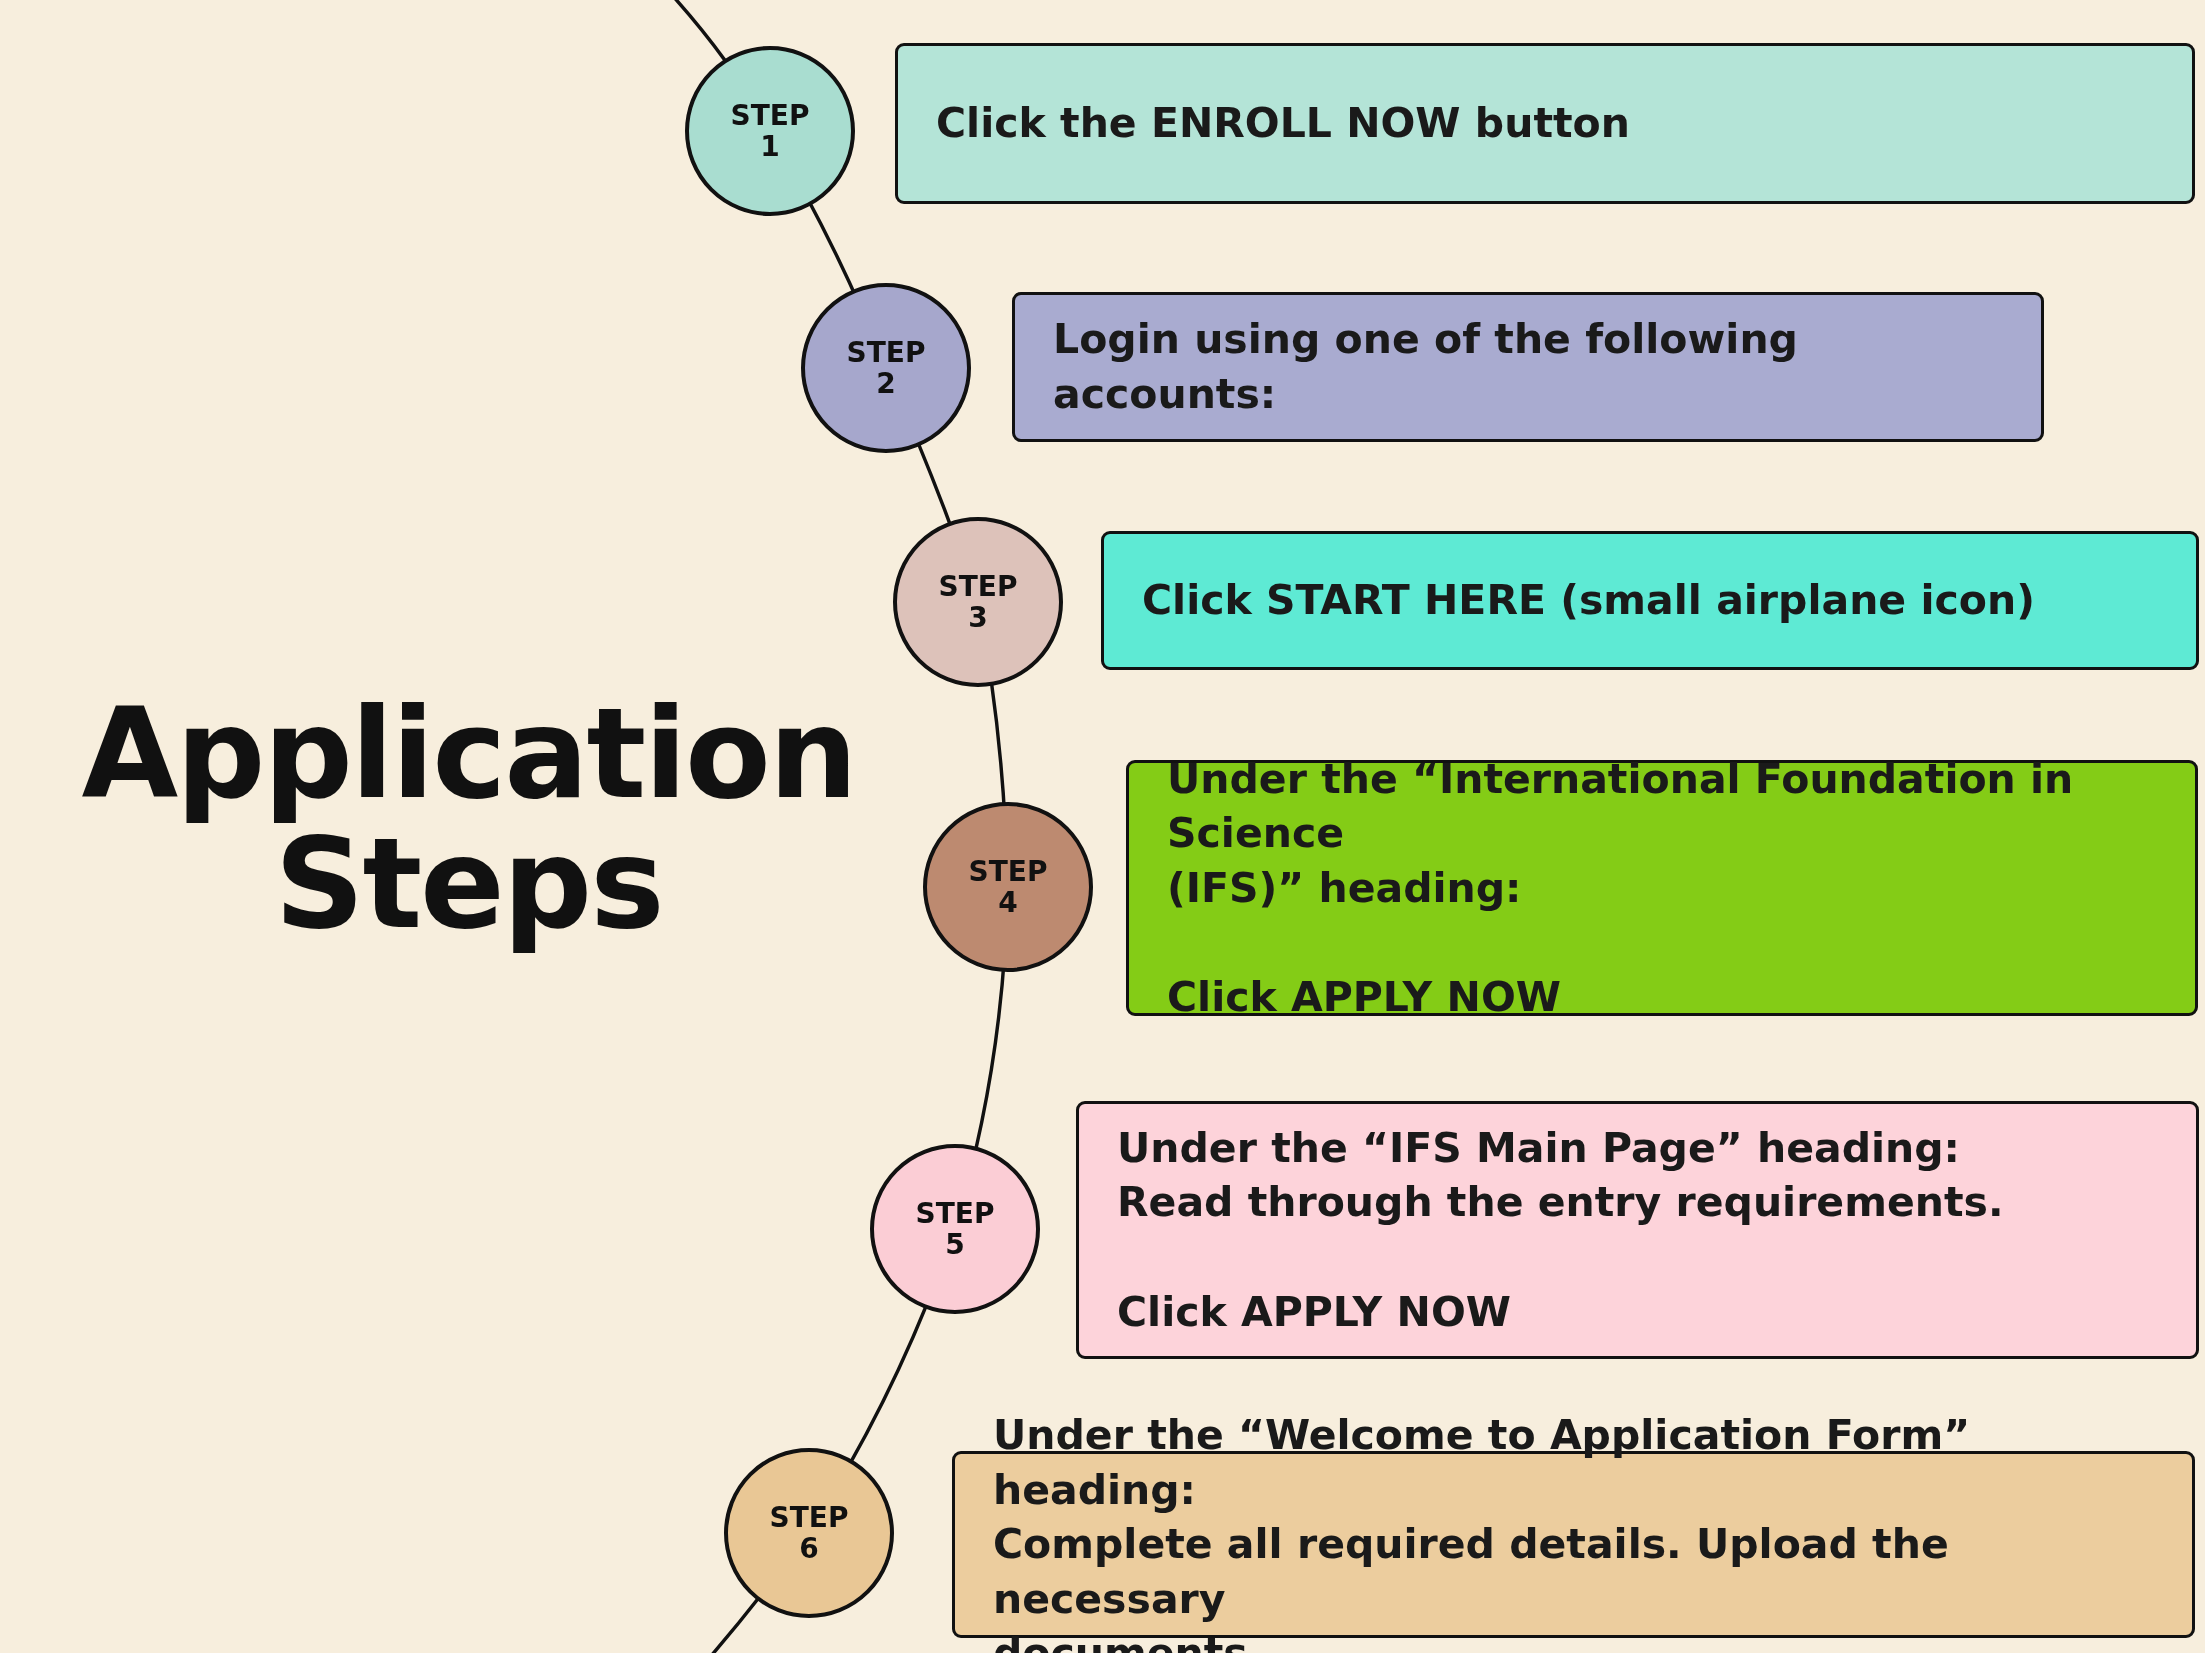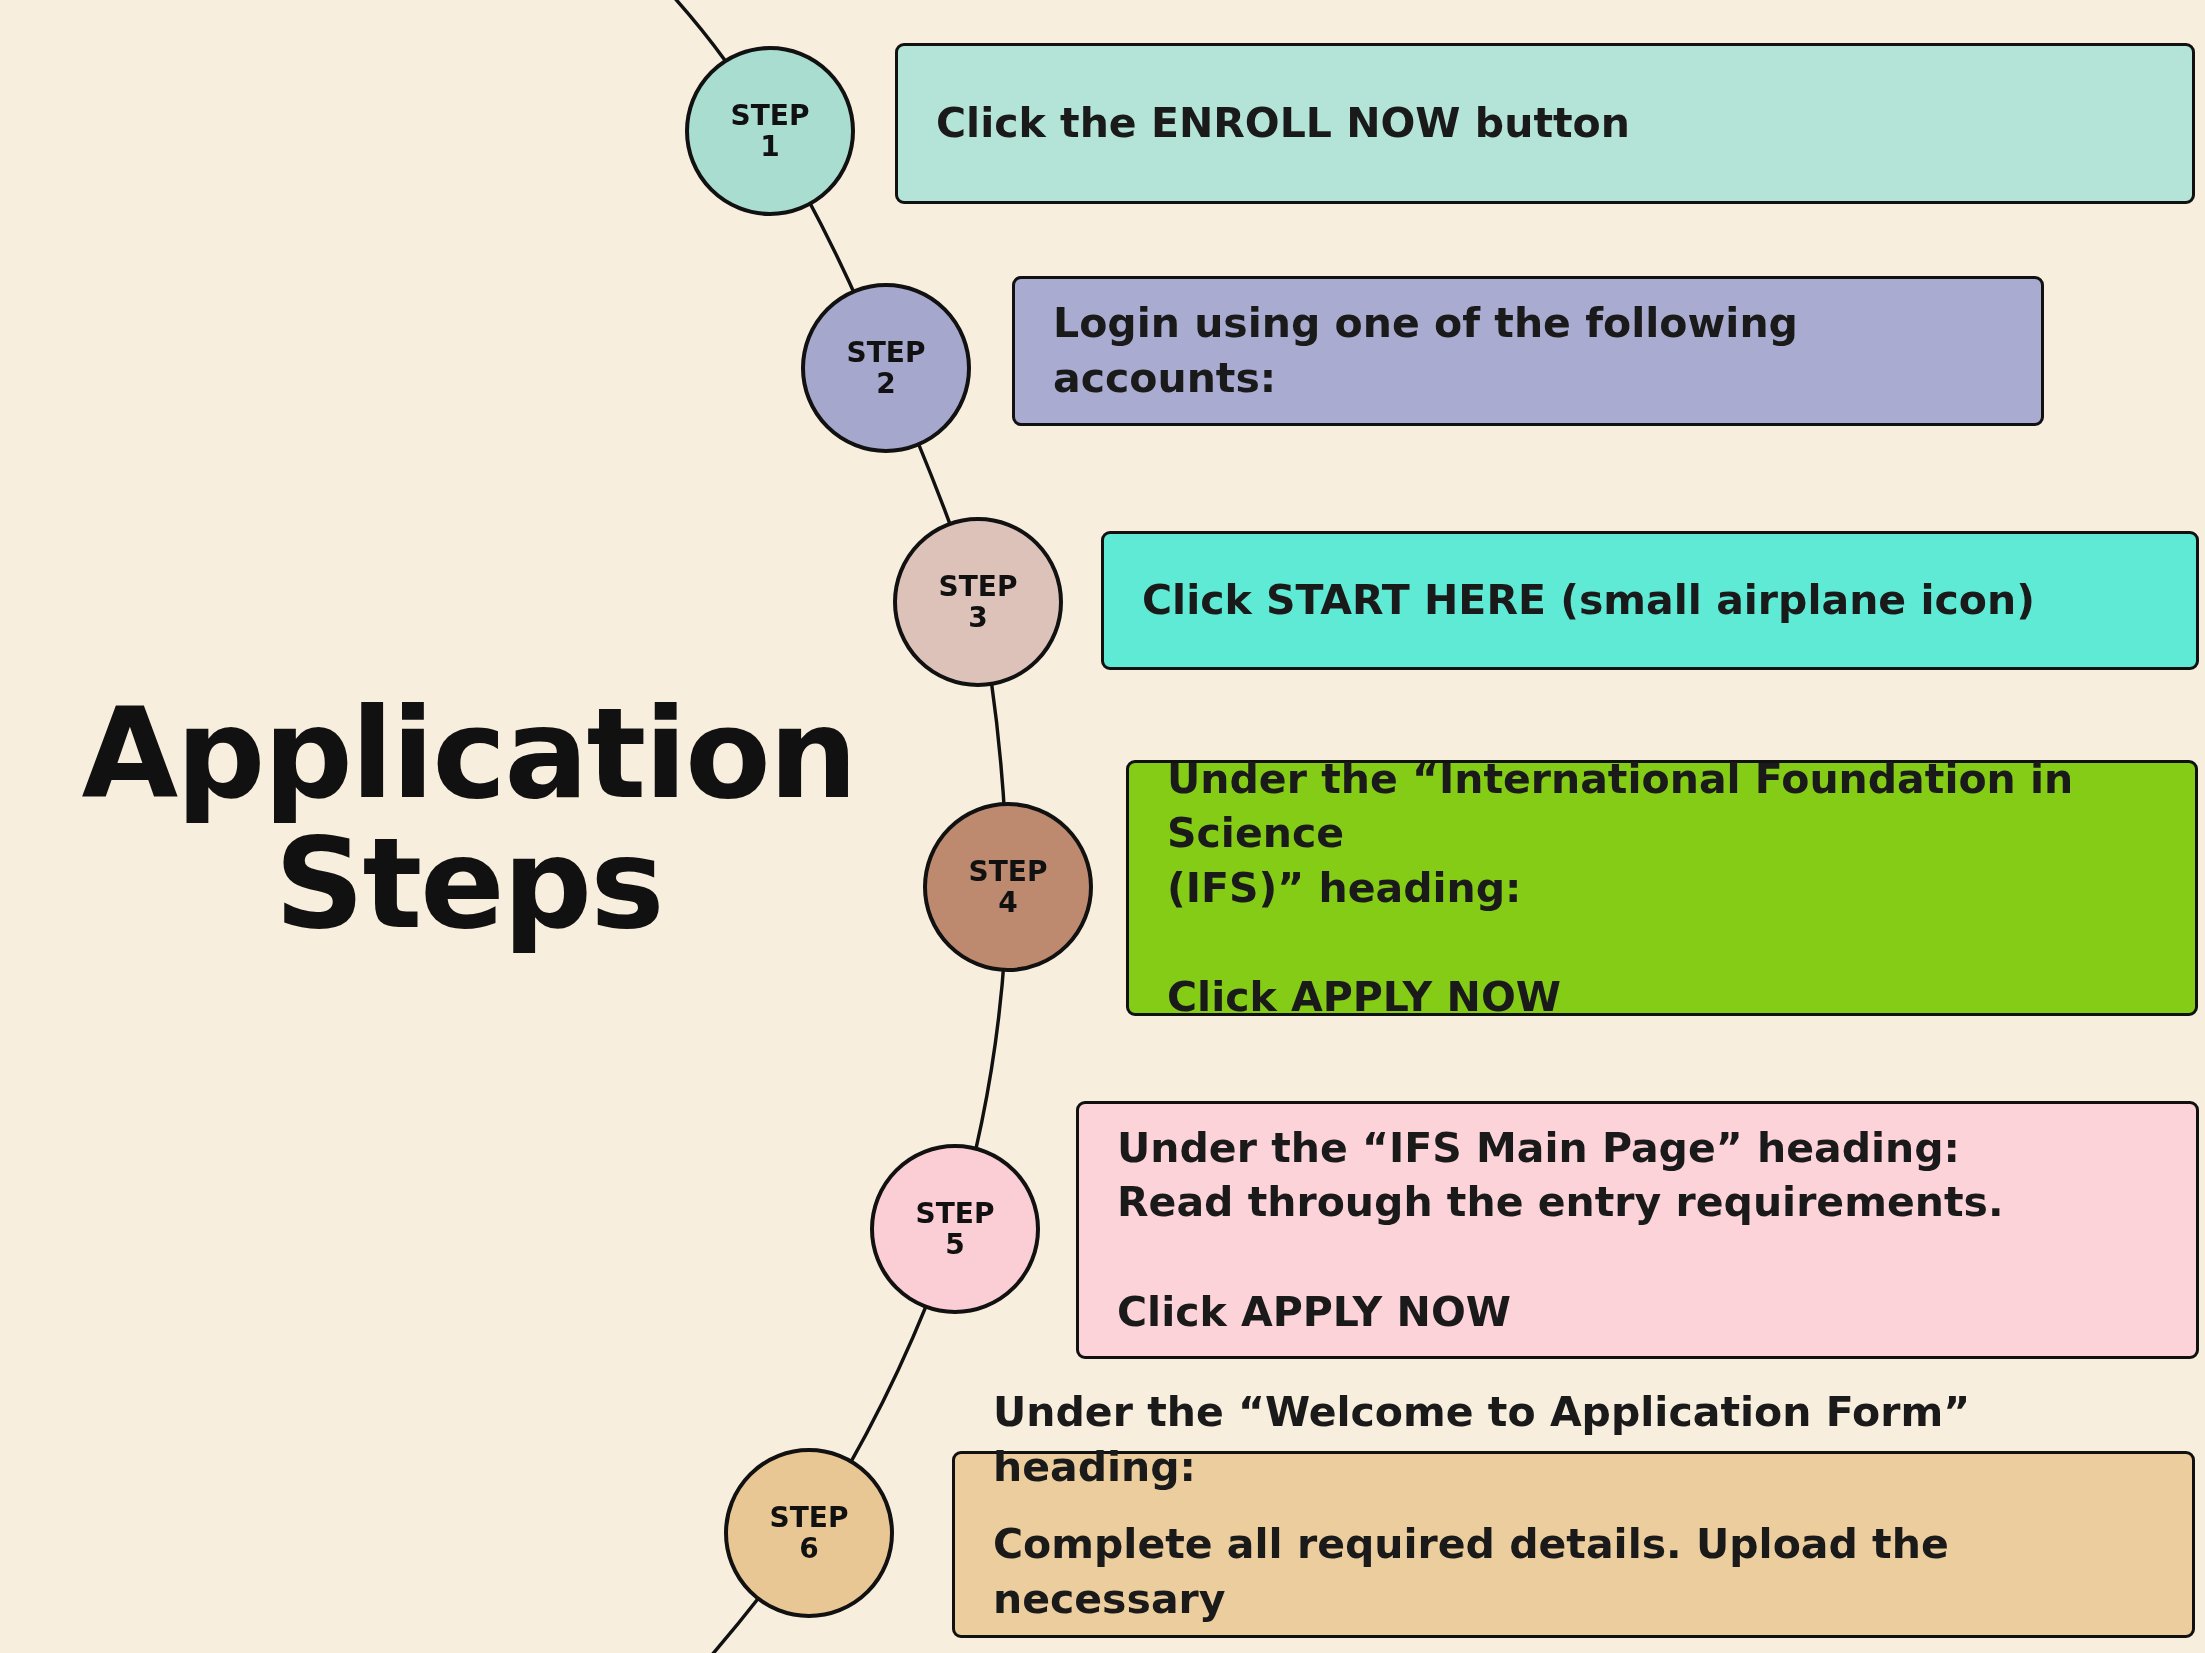--- a/index.html
+++ b/index.html
@@ -71,21 +71,21 @@
 
   
   #circle-1 { left: 685px;  top: 46px;   }
   #circle-2 { left: 801px; top: 283px;  }
   #circle-3 { left: 893px; top: 517px;  }
   #circle-4 { left: 923px; top: 802px; }
   #circle-5 { left: 870px; top: 1144px; }
   #circle-6 { left: 724px; top: 1448px; }
 
   #box-1 { left: 895px; top: 43px;   width: 1300px; height: 161px; }
-  #box-2 { left: 1012px; top: 276px;  width: 1032px; height: 150px; }
+  #box-2 { left: 1012px; top: 292px;  width: 1032px; height: 150px; }
   #box-3 { left: 1101px; top: 531px;  width: 1098px; height: 139px; }
   #box-4 { left: 1126px; top: 760px; width: 1072px; height: 256px; }
   #box-5 { left: 1076px; top: 1101px; width: 1123px; height: 258px; }
   #box-6 { left: 952px; top: 1451px; width: 1243px; height: 187px; }
 </style>
 </head>
 <body>
 
 <div id="canvas" style="background-color: rgb(247, 238, 221);">
 
@@ -148,20 +148,20 @@
       <div class="line">Under the “IFS Main Page” heading:</div>
       <div class="line">Read through the entry requirements.</div>
       <div class="line"></div>
       <div class="line">Click APPLY NOW</div>
     </div>
 
   <div class="step-circle" id="circle-6" style="background-color: rgb(233, 199, 149);">
     <div>STEP</div>
     <div>6</div>
   </div>
-  <div class="step-box" id="box-6" style="background-color: rgb(236, 205, 158); gap: 23px;">
+  <div class="step-box" id="box-6" style="background-color: rgb(236, 205, 158);">
       <div class="line">Under the “Welcome to Application Form” heading:</div>
       <div class="line">Complete all required details. Upload the necessary</div>
       <div class="line">documents.</div>
     </div>
 
 </div>
 
 
 </body></html>

